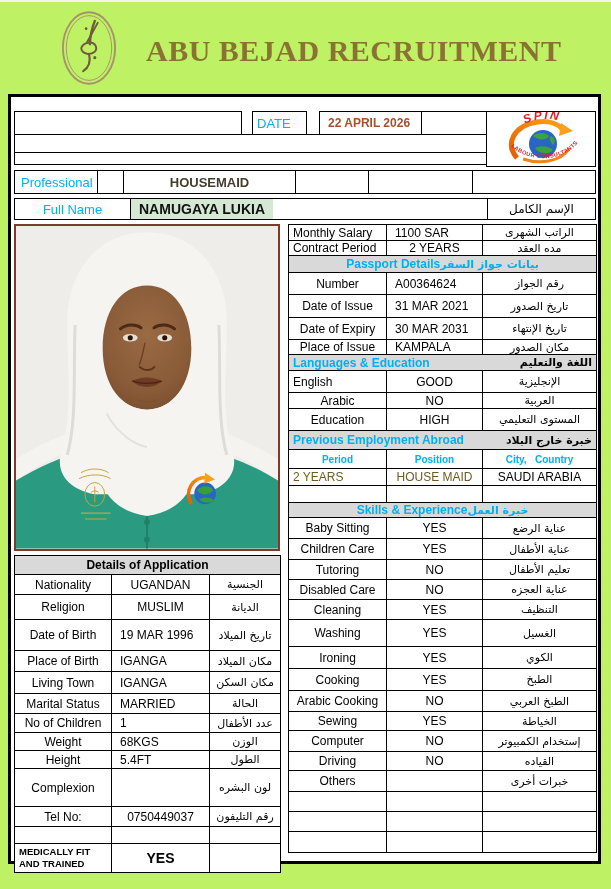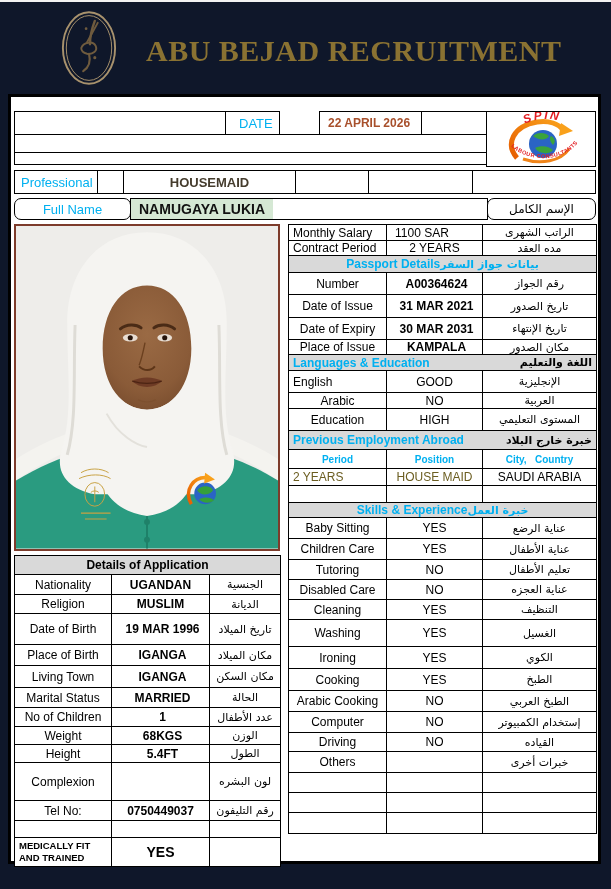--- a/index.html
+++ b/index.html
@@ -1,48 +1,48 @@
 <!DOCTYPE html>
 <html style="--accent: #00b0f0; --date-red: #a8502c; --hl: #d5e8d4; --secbg: #d9d9d9; --title-gold: #8a7232; --olive: #6b5d20;"><head>
 <meta charset="utf-8">
 <style>
   html,body{margin:0;padding:0;background:#fff;}
   body{width:611px;height:889px;position:relative;font-family:"Liberation Sans",sans-serif;overflow:hidden;}
-  .page{position:absolute;inset:0;background:#0f172a;border-top:2px solid #f2f2f2;}
+  .page{position:absolute;inset:0;background:#bef264;border-top:2px solid #f2f2f2;}
 
   
   .brand-logo{position:absolute;left:60px;top:6px;width:58px;height:80px;}
   .brand-title{position:absolute;left:146px;top:32px;font-family:"Liberation Serif",serif;
     font-weight:bold;font-size:30px;letter-spacing:.5px;color:var(--title-gold);white-space:nowrap;}
 
   
   .box{position:absolute;left:8px;top:92px;width:587px;height:764px;border:3px solid #000;background:#fff;}
 
   
   .cell{position:absolute;border:1px solid #000;box-sizing:border-box;display:flex;align-items:center;
     font-size:12px;background:#fff;overflow:hidden;white-space:nowrap;}
   .cyan{color:var(--accent);}
   .lblc{color:var(--accent);font-size:13px;}
 
   .c-dateval{color:var(--date-red);font-weight:bold;padding-left:8px;margin-left:24px;}
   .c-housemaid{justify-content:center;font-weight:bold;font-size:13px;color:#453c2d;}
-  .c-center{justify-content:center;border-radius:7px;}
+  .c-center{justify-content:center;}
   .name-hl{background:var(--hl);font-weight:bold;font-size:14px;color:#111;padding:2px 8px;}
   .arfont{font-family:"DejaVu Sans",sans-serif;}
 
   
   table{position:absolute;border-collapse:collapse;table-layout:fixed;background:#fff;}
   td{border:1px solid #000;padding:0 4px;font-size:12px;overflow:hidden;white-space:nowrap;vertical-align:middle;}
   #left-table{left:3px;top:458px;width:266px;}
   #right-table{left:277px;top:127px;width:308px;}
   .hdr{background:var(--secbg);font-weight:bold;text-align:center;}
   .ctr{text-align:center;}
   .padl4{padding-left:4px;}
   .padl8{padding-left:8px;}
-  .bold{font-weight:bold;text-align:center;}
+  .bold{font-weight:normal;}
   .ar{font-family:"DejaVu Sans",sans-serif;font-size:11px;text-align:center;}
   .ar-inline{font-family:"DejaVu Sans",sans-serif;font-size:11px;font-weight:bold;}
   .hflex{display:flex;justify-content:space-between;align-items:center;}
   .olive{color:var(--olive);}
   .colhdr{color:var(--accent);font-weight:bold;font-size:10px;text-align:center;white-space:pre;}
   .med-lbl{font-size:9.5px;font-weight:bold;line-height:1.25;white-space:normal;}
   .med-val{font-weight:bold;font-size:14px;text-align:center;}
 
   
   .photo{position:absolute;left:3px;top:127px;width:266px;height:327px;border:2px solid #7d3b2b;
@@ -65,21 +65,21 @@
       <path d="M30,46 C32,54 30,60 24,64" stroke-width="2.2"></path>
       <circle cx="36" cy="50" r="1.6" fill="#6f5b3e" stroke="none"></circle>
       <circle cx="27" cy="20" r="1.4" fill="#6f5b3e" stroke="none"></circle>
     </g>
   </svg>
   <div class="brand-title">ABU BEJAD RECRUITMENT</div>
 
   <div class="box">
 
     <div class="cell" style="left:3px;top:14px;width:228px;height:24px;"></div>
-    <div class="cell lblc padl4" style="left:214px;top:14px;width:55px;height:24px;padding-left:13px;">DATE</div>
+    <div class="cell lblc padl4" style="left:241px;top:14px;width:55px;height:24px;padding-left:4px;">DATE</div>
     <div class="cell c-dateval" style="left:284px;top:14px;width:127px;height:24px;">22 APRIL 2026</div>
     <div class="cell" style="left:410px;top:14px;width:66px;height:24px;"></div>
 
     <div class="cell" style="left:475px;top:14px;width:110px;height:56px;">
       <div class="spin-wrap">
         <svg width="104" height="54" viewBox="0 0 104 54">
           <defs>
             <linearGradient id="og2" x1="0" y1="1" x2="1" y2="0">
               <stop offset="0" stop-color="#e65c00"></stop>
                 <stop offset="1" stop-color="#f9a11b"></stop>
@@ -182,21 +182,21 @@
         </colgroup>
       <tbody id="lt-body">
           <tr style="height: 19px;">
             <td class="hdr ctr" colspan="3">Details of Application</td>
           </tr>
           <tr style="height: 20px;">
             <td class="ctr">Nationality</td>
             <td class="bold ctr">UGANDAN</td>
             <td class="ar">الجنسية</td>
           </tr>
-          <tr style="height: 19px; margin-top: 48px;">
+          <tr style="height: 25px; margin-top: 48px;">
             <td class="ctr">Religion</td>
             <td class="bold ctr">MUSLIM</td>
             <td class="ar">الديانة</td>
           </tr>
           <tr style="height: 31px;">
             <td class="ctr">Date of Birth</td>
             <td class="bold padl8">19 MAR 1996</td>
             <td class="ar">تاريخ الميلاد</td>
           </tr>
           <tr style="height: 21px;">
@@ -382,20 +382,25 @@
           <tr style="height: 22px;">
             <td class="ctr">Cooking</td>
             <td class="ctr">YES</td>
             <td class="ar">الطبخ</td>
           </tr>
           <tr style="height: 21px;">
             <td class="ctr">Arabic Cooking</td>
             <td class="ctr">NO</td>
             <td class="ar">الطبخ العربي</td>
           </tr>
+          <tr style="height: 19px;">
+            <td class="ctr">Sewing</td>
+            <td class="ctr">YES</td>
+            <td class="ar">الخياطة</td>
+          </tr>
           <tr style="height: 21px;">
             <td class="ctr">Computer</td>
             <td class="ctr">NO</td>
             <td class="ar">إستخدام الكمبيوتر</td>
           </tr>
           <tr style="height: 19px;">
             <td class="ctr">Driving</td>
             <td class="ctr">NO</td>
             <td class="ar">القياده</td>
           </tr>

